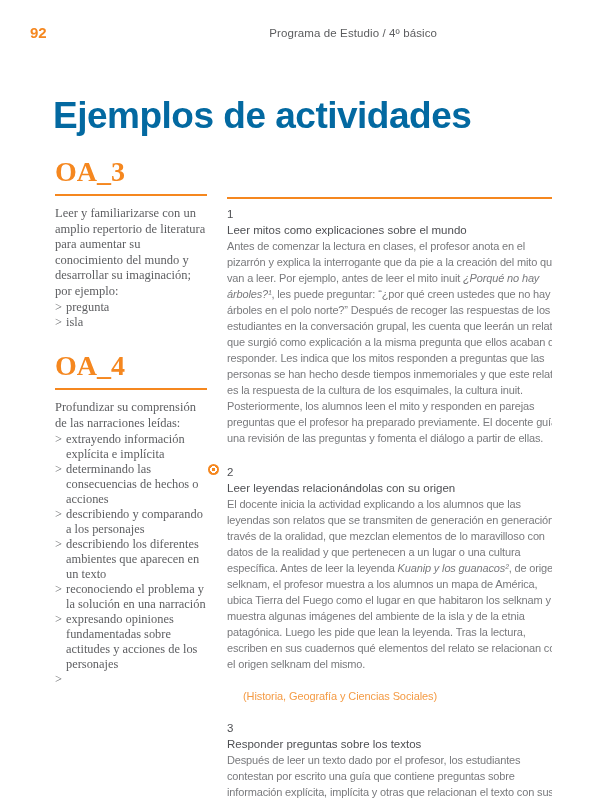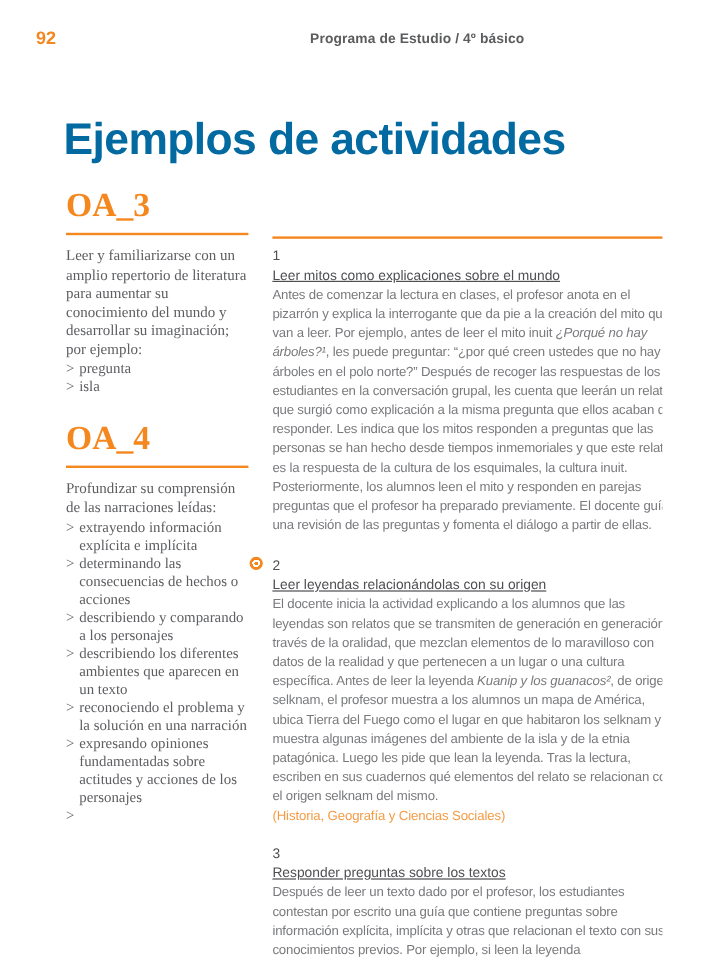--- a/index.html
+++ b/index.html
@@ -5,21 +5,21 @@
   html,body { margin:0; padding:0; background:#ffffff; }
   .page {
     position:relative; width:552px; height:800px; background:#ffffff;
     overflow:hidden; font-family:"Liberation Sans","DejaVu Sans",sans-serif;
   }
 
   
   .page-number { position:absolute; left:30px; top:24px; font-size:15px; font-weight:bold; color:#F5871F; }
   .running-header {
     position:absolute; left:0; top:27px; width:437px; text-align:right;
-    font-size:11.5px; font-weight:bold; color:#5B5C5E; letter-spacing:0.1px;
+    font-size:11.5px; font-weight:normal; color:#5B5C5E; letter-spacing:0.1px;
   }
 
   
   .doc-title {
     position:absolute; left:53px; top:95px; margin:0;
     font-size:37px; font-weight:bold; color:#0369a1; letter-spacing:-0.5px;
   }
 
   
   .sidebar { position:absolute; left:55px; top:158px; width:152px;font-family:Liberation Serif, serif; }
@@ -35,25 +35,25 @@
   .content { position:absolute; left:227px; top:197px; width:338px; }
   .content-rule { height:2px; background:#F5871F; }
   .activity { margin-top:16px; }
   .activity.first { margin-top:7px; }
   .act-number-row { position:relative; }
   .act-number { font-size:11.5px; color:#4E4F53; line-height:16px; }
   .badge-icon {
     position:absolute; left:-19px; top:2px; width:11px; height:11px; border-radius:50%;
     background:radial-gradient(circle at 50% 50%, #F5871F 0 1.6px, #ffffff 1.6px 3.2px, #F5871F 3.2px 5.6px);
   }
-  .act-title { margin:0; font-size:11.5px; font-weight:normal; color:#4E4F53; line-height:16px;text-decoration:underline; }
+  .act-title { margin:0; font-size:11.5px; font-weight:normal; color:#4E4F53; line-height:16px; }
   .act-body { margin:0; font-size:11px; line-height:16px; color:#797A7D; letter-spacing:-0.15px; }
   .act-body em { font-style:italic; }
   .act-note { margin:0; font-size:11px; line-height:16px; color:#797A7D; letter-spacing:-0.15px; }
-  .act-subject { margin:0; font-size:11px; line-height:16px; color:#F49B45; letter-spacing:-0.1px; }
+  .act-subject { margin:16px; font-size:11px; line-height:16px; color:#F49B45; letter-spacing:-0.1px; }
 </style>
 </head>
 <body>
 
 <div class="page">
 
   <div class="page-number">92</div>
   <div class="running-header">Programa de Estudio / 4º básico</div>
 
   <h1 class="doc-title">Ejemplos de actividades</h1>

